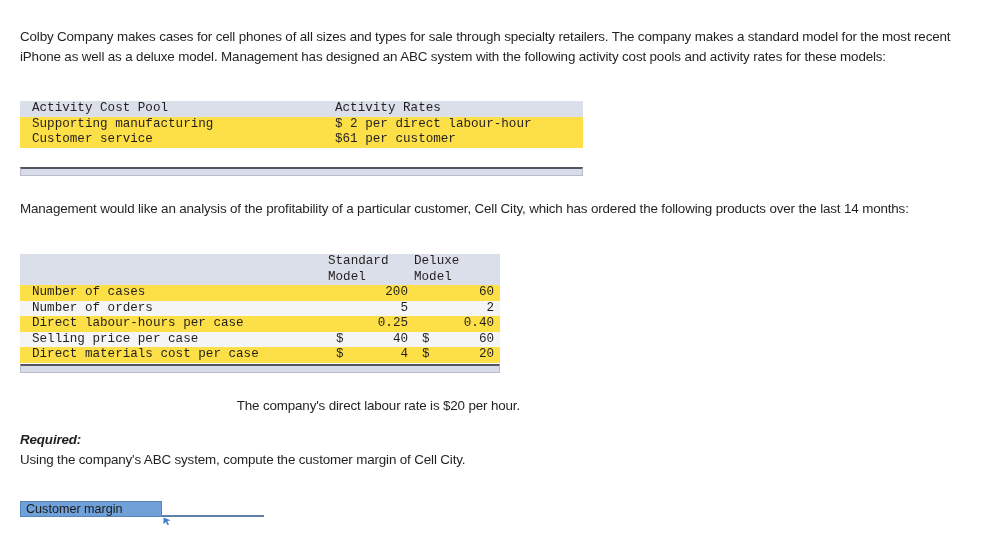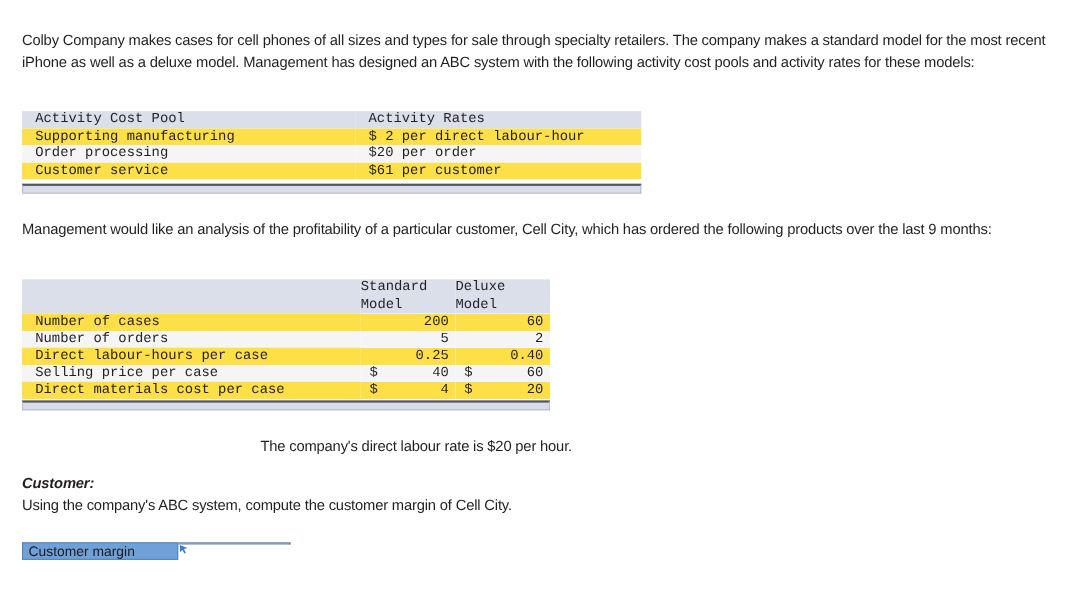--- a/index.html
+++ b/index.html
@@ -125,21 +125,21 @@
     height: 9px;
     box-sizing: border-box;
   }
 
   
   #answer-widget {
     position: absolute;
     left: 20px;
     top: 493px;
     display: flex;
-    align-items: flex-start;
+    align-items: flex-end;
     height: 24px;
   }
   #answer-label-cell {
     width: 142px;
     background: #6fa0d8;
     border: 1px solid #5585bb;
     box-sizing: border-box;
     font-family: "Liberation Sans", sans-serif;
     font-size: 12.6px;
     color: #1b1b1b;
@@ -193,34 +193,30 @@
       </colgroup>
       <tbody>
         <tr class="head-row">
           <th class="cell-head-left">Activity Cost Pool</th>
           <th class="cell-head-left">Activity Rates</th>
         </tr>
         <tr class="body-row odd">
           <td class="cell-label">Supporting manufacturing</td>
           <td class="cell-head-left">$ 2 per direct labour-hour</td>
         </tr>
-        <tr class="body-row even">
-          <td class="cell-label">Order processing</td>
-          <td class="cell-head-left">$20 per order</td>
-        </tr>
         <tr class="body-row odd">
           <td class="cell-label">Customer service</td>
           <td class="cell-head-left">$61 per customer</td>
         </tr>
       </tbody>
     </table>
   </div>
   <div class="table-footer" id="activity-table-footer" style="left:20px; top:167px; width:563px;"></div>
 
-  <div class="prose" id="analysis-paragraph">Management would like an analysis of the profitability of a particular customer, Cell City, which has ordered the following products over the last 9 months:</div>
+  <div class="prose" id="analysis-paragraph">Management would like an analysis of the profitability of a particular customer, Cell City, which has ordered the following products over the last 14 months:</div>
 
   <div class="data-table-wrap" id="customer-table-wrap" style="left:20px; top:254px;">
     <table class="data-table" id="customer-table" style="width:480px;">
       <colgroup>
         <col style="width:308px;">
         <col style="width:86px;">
         <col style="width:86px;">
       </colgroup>
       <tbody>
         <tr class="head-row">
@@ -263,21 +259,21 @@
           <td class="cur-cell"><span class="cur-sym">$</span><span>4</span></td>
           <td class="cur-cell"><span class="cur-sym">$</span><span>20</span></td>
         </tr>
       </tbody>
     </table>
   </div>
   <div class="table-footer" id="customer-table-footer" style="left:20px; top:364px; width:480px;"></div>
 
   <div class="prose" id="labour-rate-paragraph">The company's direct labour rate is $20 per hour.</div>
 
-  <div class="prose" id="required-label">Customer:</div>
+  <div class="prose" id="required-label">Required:</div>
   <div class="prose" id="required-text">Using the company's ABC system, compute the customer margin of Cell City.</div>
 
   <div id="answer-widget">
     <div id="answer-label-cell">Customer margin</div>
     <div id="answer-input-cell">
       <input id="answer-input" type="text" placeholder="" style="">
       <svg id="answer-cursor-marker" viewBox="0 0 9 9">
         <path d="M0.5 0.5 L7.5 3.2 L4.2 4.2 L6.0 7.4 L4.6 8.2 L2.9 5.0 L0.5 7.0 Z" fill="#3d7cc9"></path>
       </svg>
     </div>

